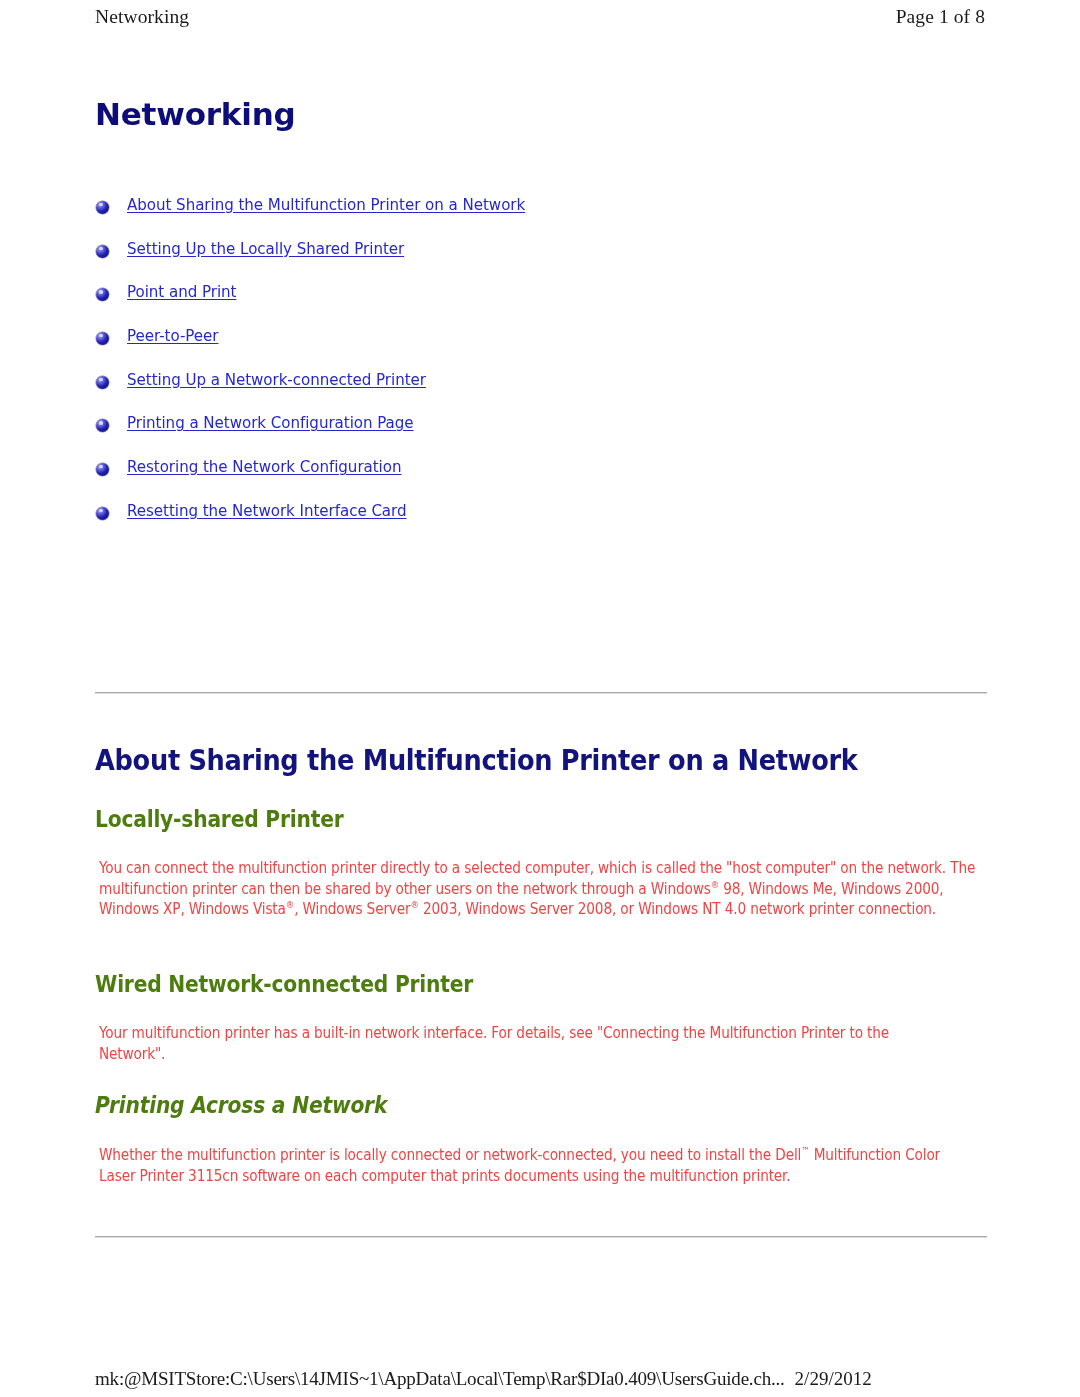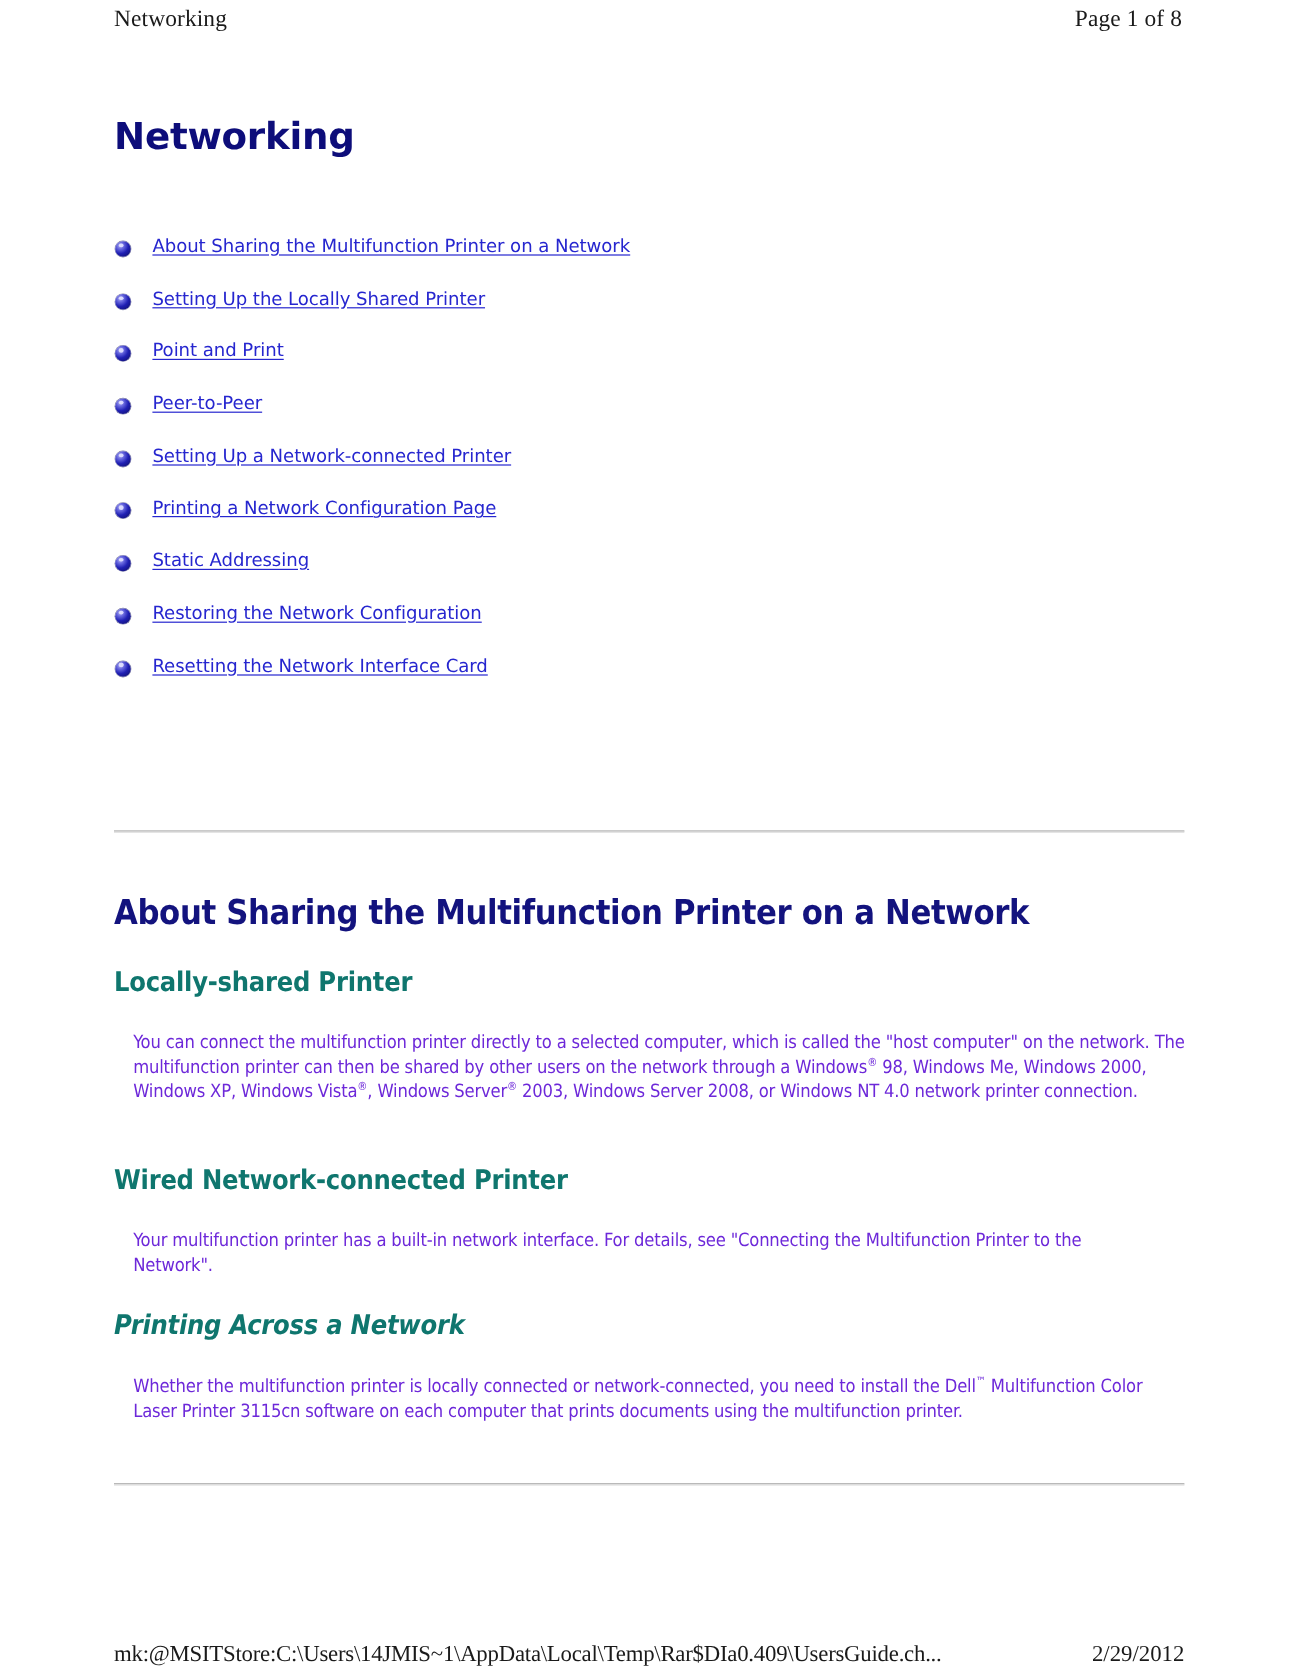--- a/index.html
+++ b/index.html
@@ -128,40 +128,40 @@
     left: 0;
     letter-spacing: -0.3px;
     white-space: nowrap;
   }
   h2.t-about { top: 744px; }
 
   h3.sub-title {
     font-family: "DejaVu Sans Condensed", "DejaVu Sans", sans-serif;
     font-size: 22.5px;
     font-weight: bold;
-    color: #0f766e;
+    color: #4d7c0f;
     margin: 0;
     position: absolute;
     left: 0;
     letter-spacing: -0.2px;
     white-space: nowrap;
   }
   h3.t-locally { top: 806px; }
   h3.t-wired   { top: 971px; }
   h3.t-across  { top: 1092px; font-style: italic; }
 
   
   p.body {
     font-family: "DejaVu Sans Condensed", "DejaVu Sans", sans-serif;
     font-size: 15.2px;
     line-height: 20.6px;
-    color: #6d28d9;
-    margin: 0;
-    position: absolute;
-    left: 16px;
+    color: #ef4444;
+    margin: 0;
+    position: absolute;
+    left: 4px;
     letter-spacing: -0.15px;
   }
   p.p-locally { top: 858px; width: 890px; }
   p.p-wired   { top: 1023px; width: 860px; }
   p.p-across  { top: 1145px; width: 880px; }
 
   sup {
     font-size: 0.62em;
     vertical-align: super;
     line-height: 0;
@@ -169,21 +169,20 @@
 
   
   .page-footer {
     position: absolute;
     bottom: 4px;
     left: 95px;
     width: 892px;
     height: 28px;
     display: flex;
     align-items: center;
-    justify-content: space-between;
     font-family: "Liberation Serif", serif;
     font-size: 19px;
     color: #1a1a1a;
     white-space: nowrap;
   }
   .footer-path { letter-spacing: -0.2px; }
   .footer-date { letter-spacing: 0px; padding-left: 10px; }
 </style>
 </head>
 <body>
@@ -217,24 +216,20 @@
     <li>
       <span class="bullet"></span>
       <a class="toc-link">Setting Up a Network-connected Printer</a>
     </li>
     <li>
       <span class="bullet"></span>
       <a class="toc-link">Printing a Network Configuration Page</a>
     </li>
     <li>
       <span class="bullet"></span>
-      <a class="toc-link">Static Addressing</a>
-    </li>
-    <li>
-      <span class="bullet"></span>
       <a class="toc-link">Restoring the Network Configuration</a>
     </li>
     <li>
       <span class="bullet"></span>
       <a class="toc-link">Resetting the Network Interface Card</a>
     </li>
   </ul>
 
   <hr class="sep sep-1">
 

